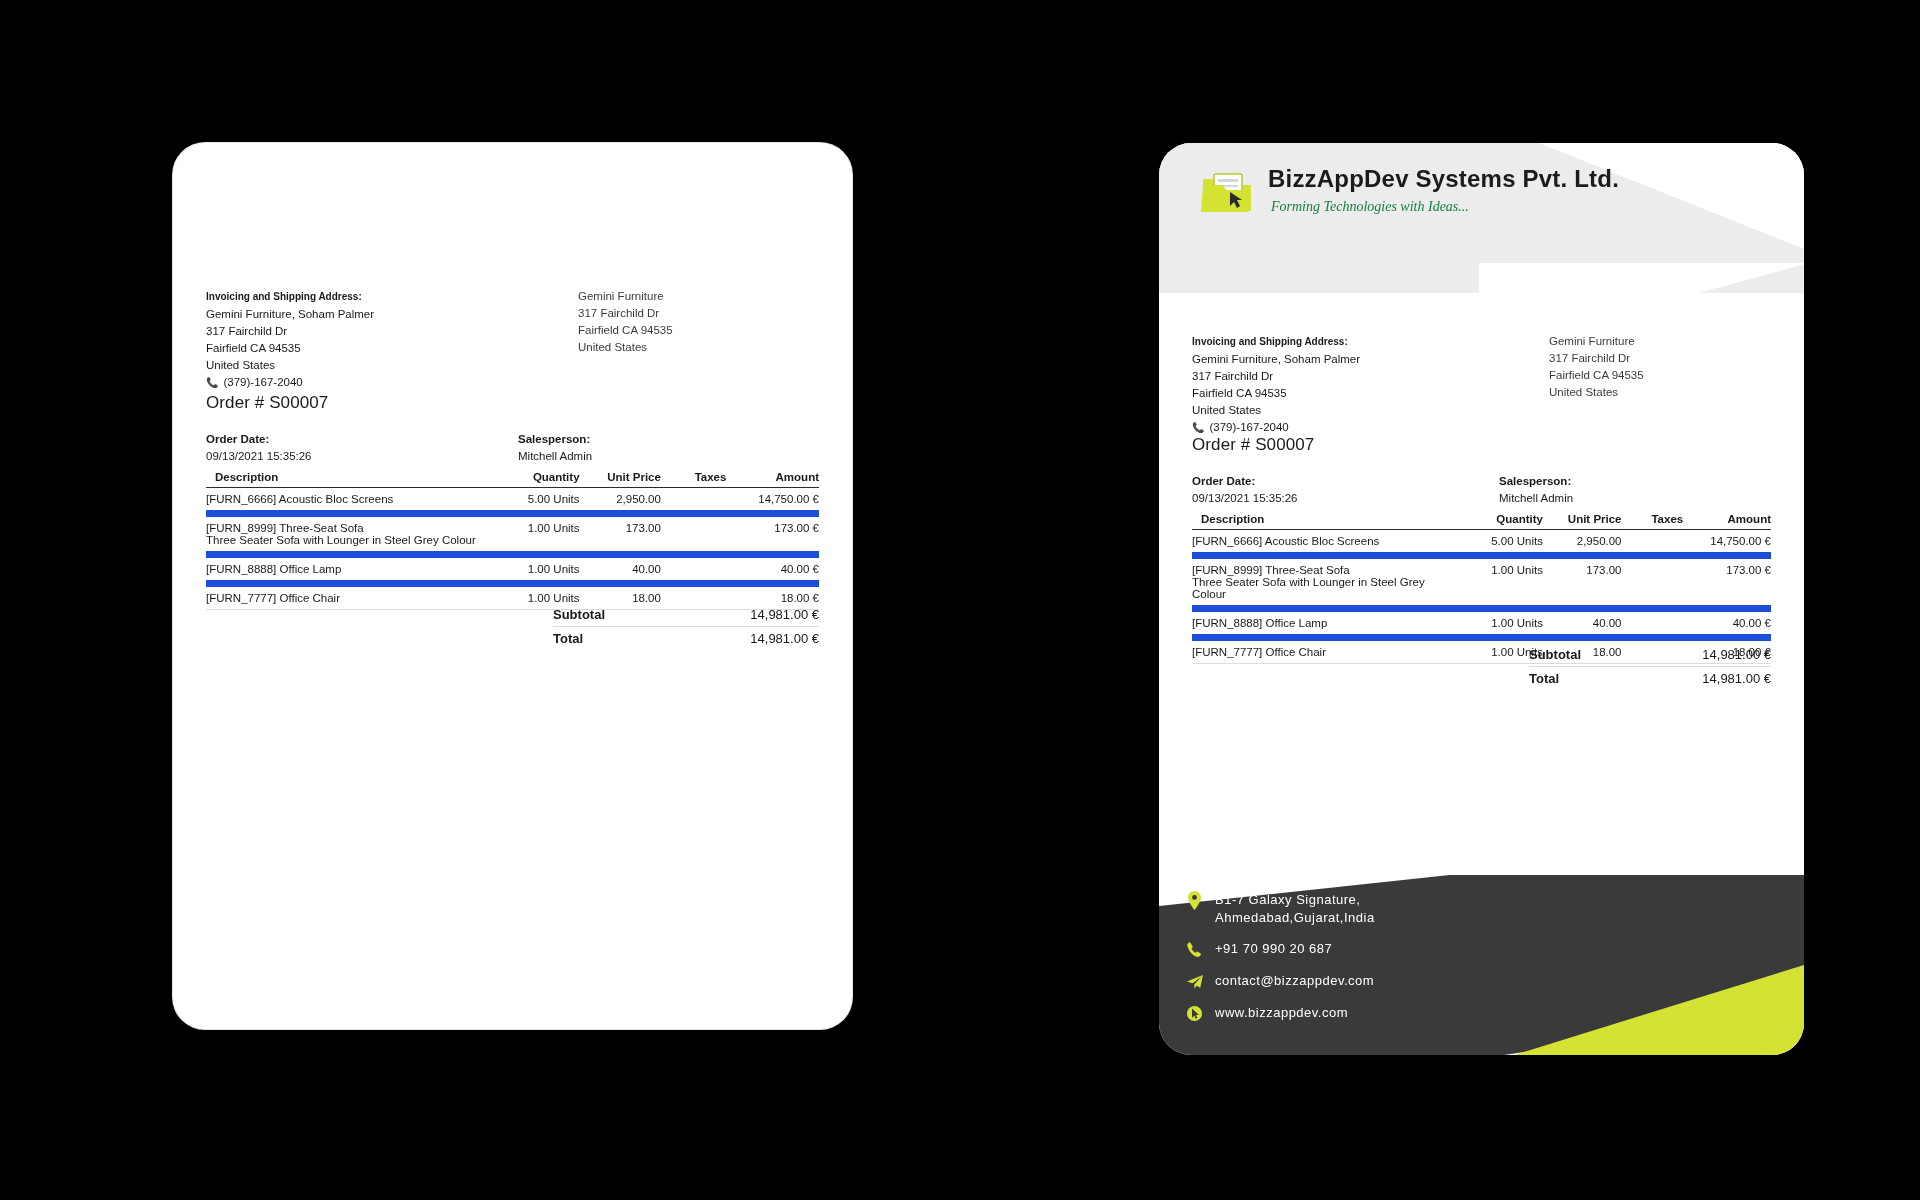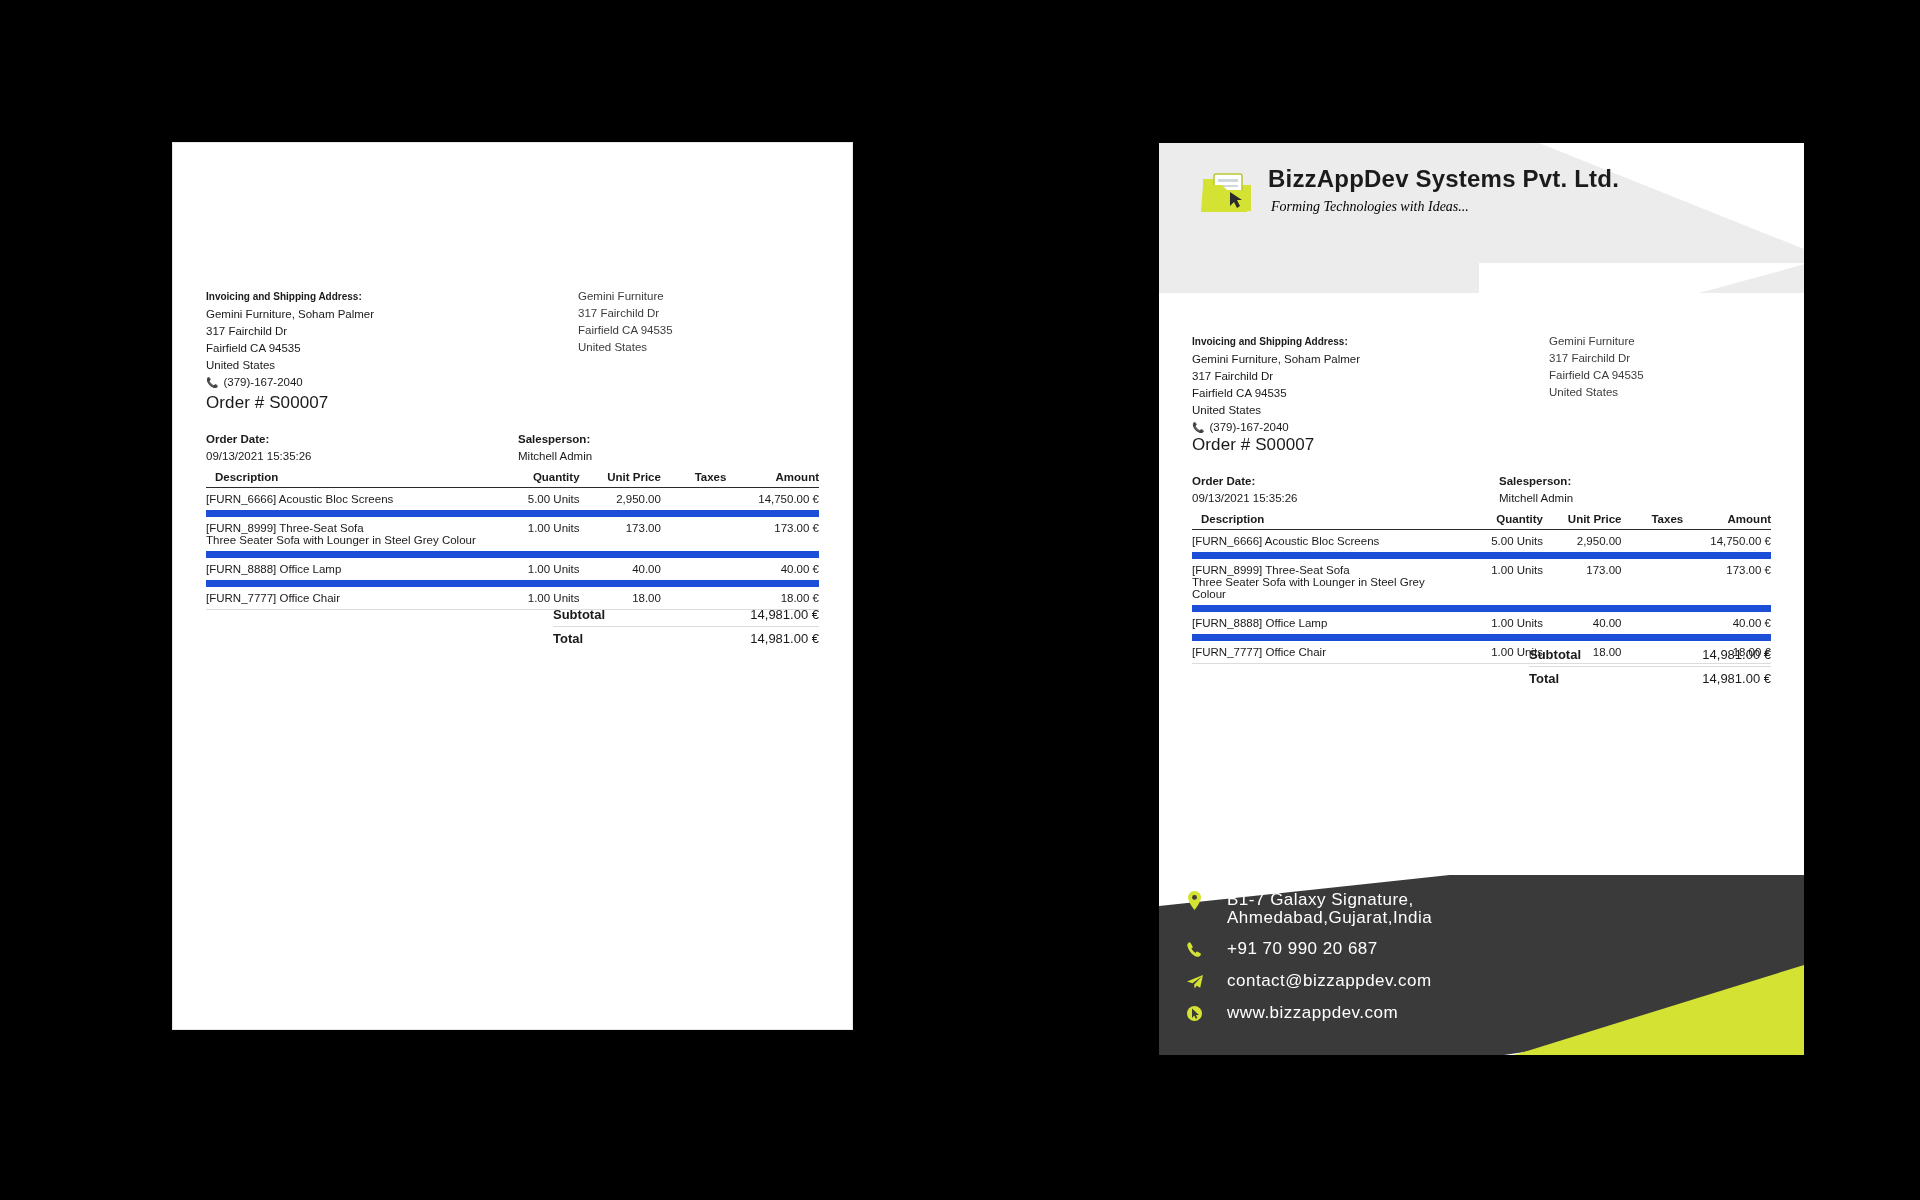--- a/index.html
+++ b/index.html
@@ -16,20 +16,21 @@
     width: 1920px;
     height: 1200px;
   }
 
   
   .page {
     position: absolute;
     background: #ffffff;
     box-sizing: border-box;
     overflow: hidden;
+    border-radius: 32px;
   }
   .page-left {
     left: 173px;
     top: 143px;
     width: 679px;
     height: 886px;
     box-shadow: 0 0 0 1px #e6e6e6;
   }
   .page-right {
     left: 1159px;
@@ -151,21 +152,21 @@
     font-weight: bold;
     color: #1b1b1b;
     letter-spacing: 0.2px;
     white-space: nowrap;
   }
   .brand-tag {
     position: absolute;
     left: 112px;
     top: 56px;
     font-size: 14px;
-    color: #000000;
+    color: #15803d;
     font-family: "Liberation Serif", serif;
     font-style: italic;
     white-space: nowrap;
   }
 
   .footer-band {
     position: absolute;
     left: 0;
     bottom: 0;
     width: 100%;
@@ -200,23 +201,23 @@
   }
   .contact-list {
     position: absolute;
     left: 26px;
     top: 16px;
     z-index: 4;
   }
   .contact-row {
     display: flex;
     align-items: flex-start;
-    gap: 23px;
+    gap: 11px;
     margin-bottom: 13px;
-    font-size: 17px;
+    font-size: 13px;
     line-height: 18px;
     letter-spacing: 0.5px;
   }
   .contact-ico {
     width: 19px;
     height: 19px;
     flex: 0 0 19px;
     display: flex;
     align-items: center;
     justify-content: center;

